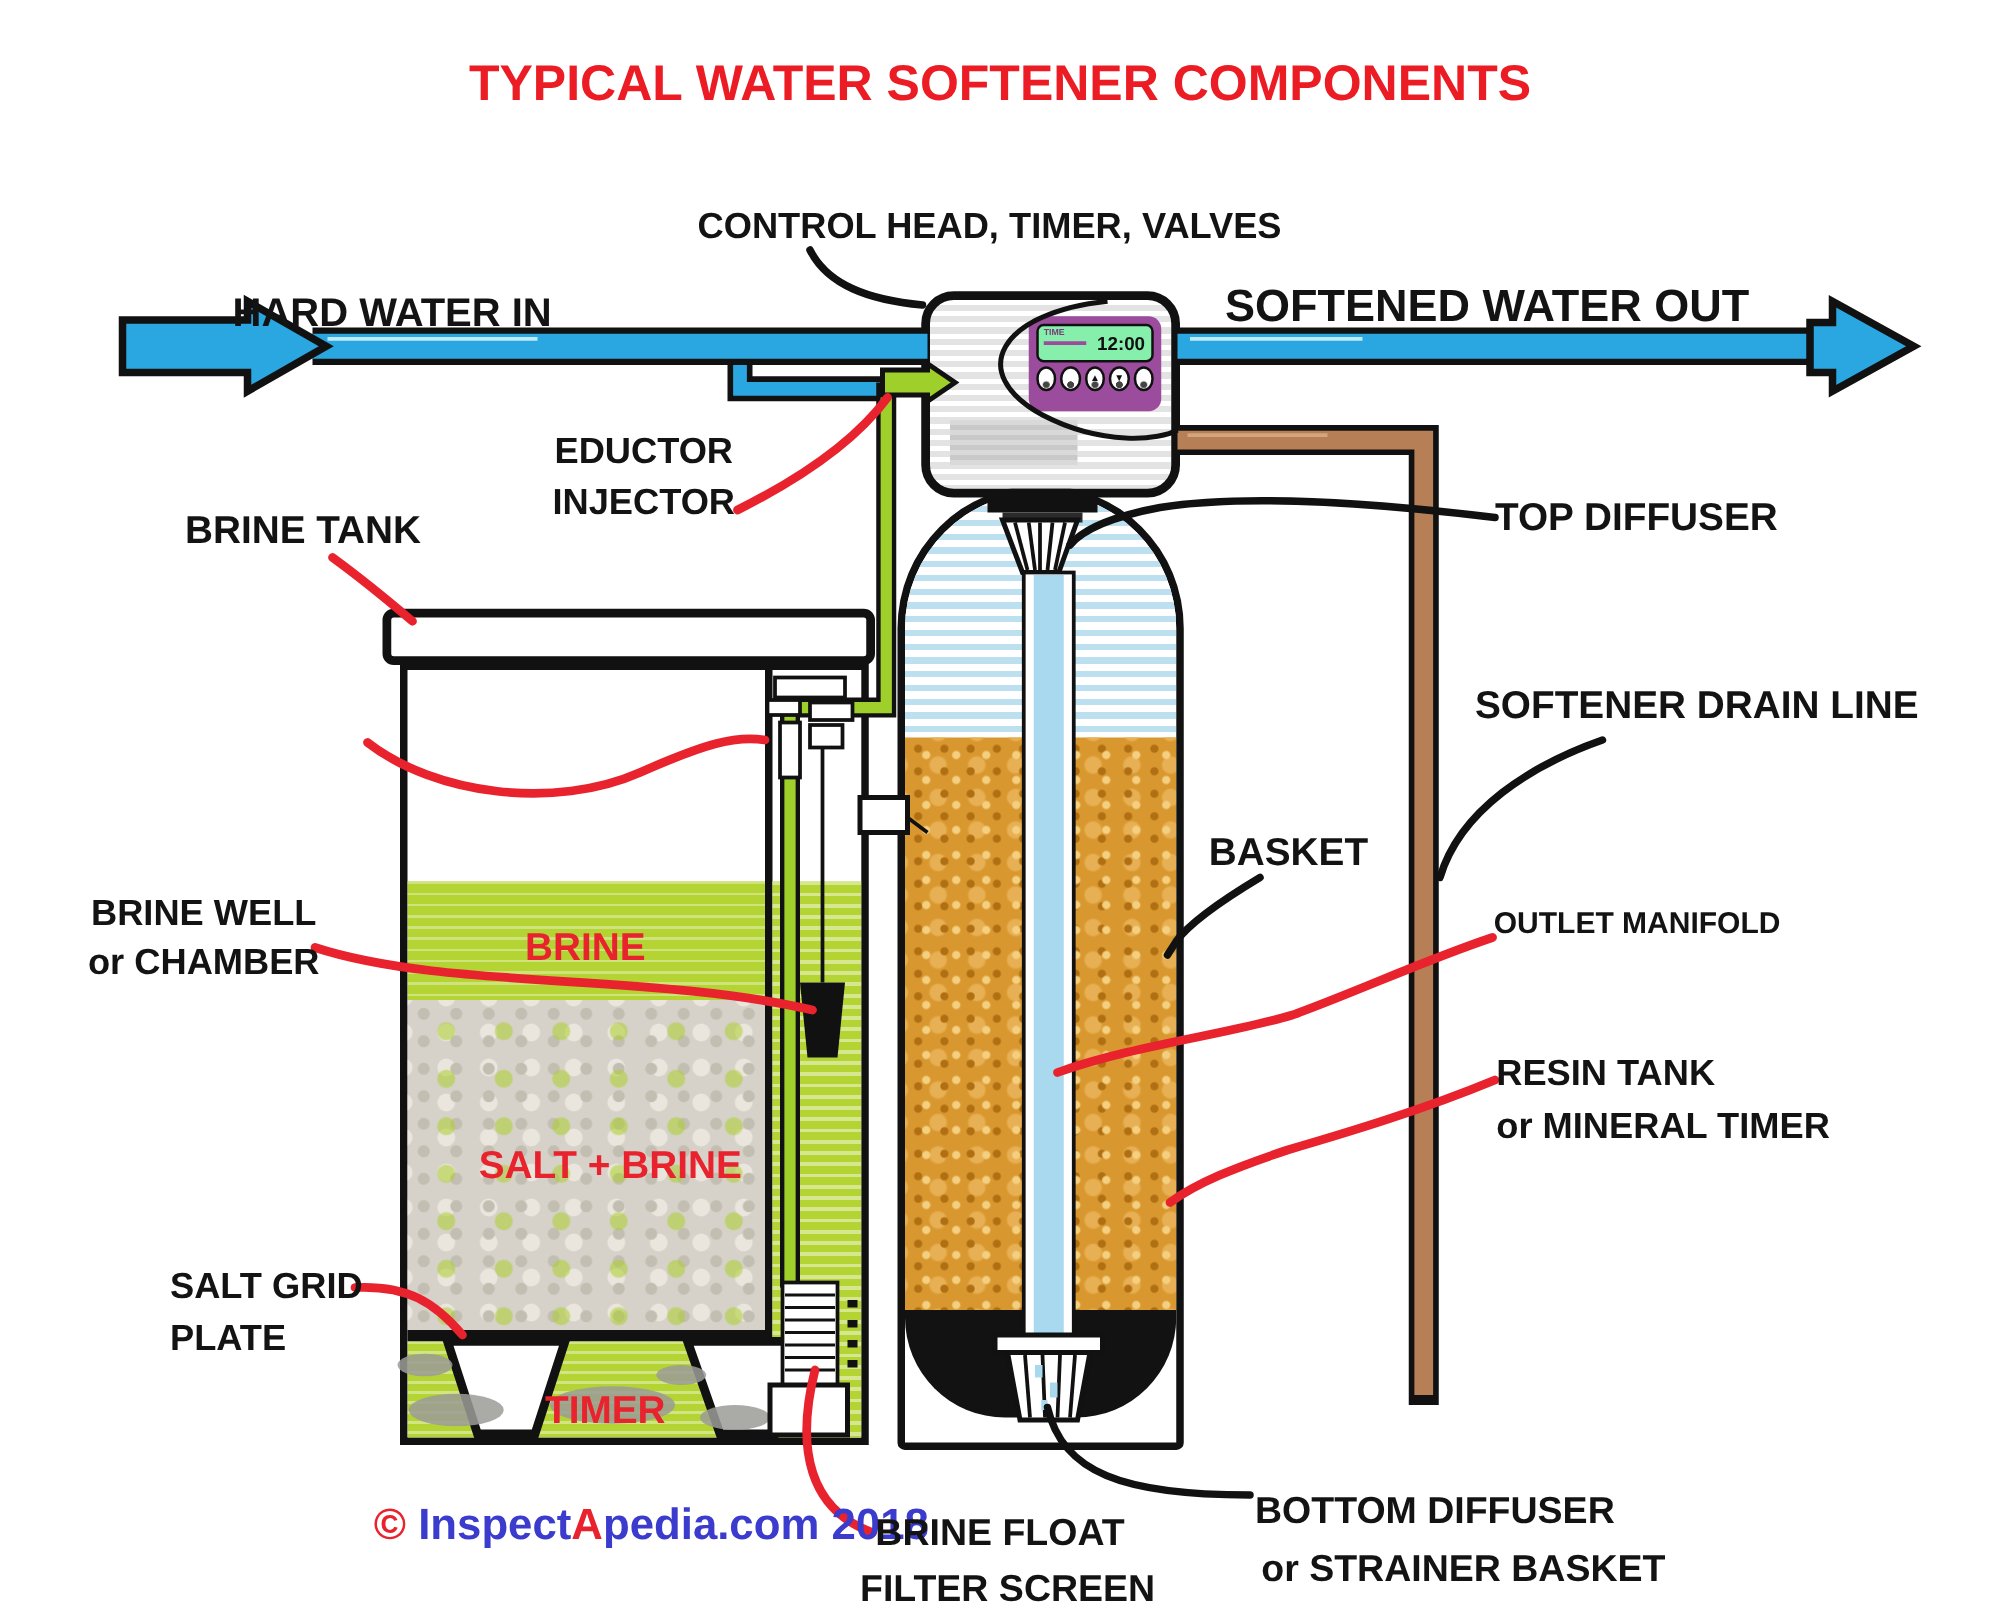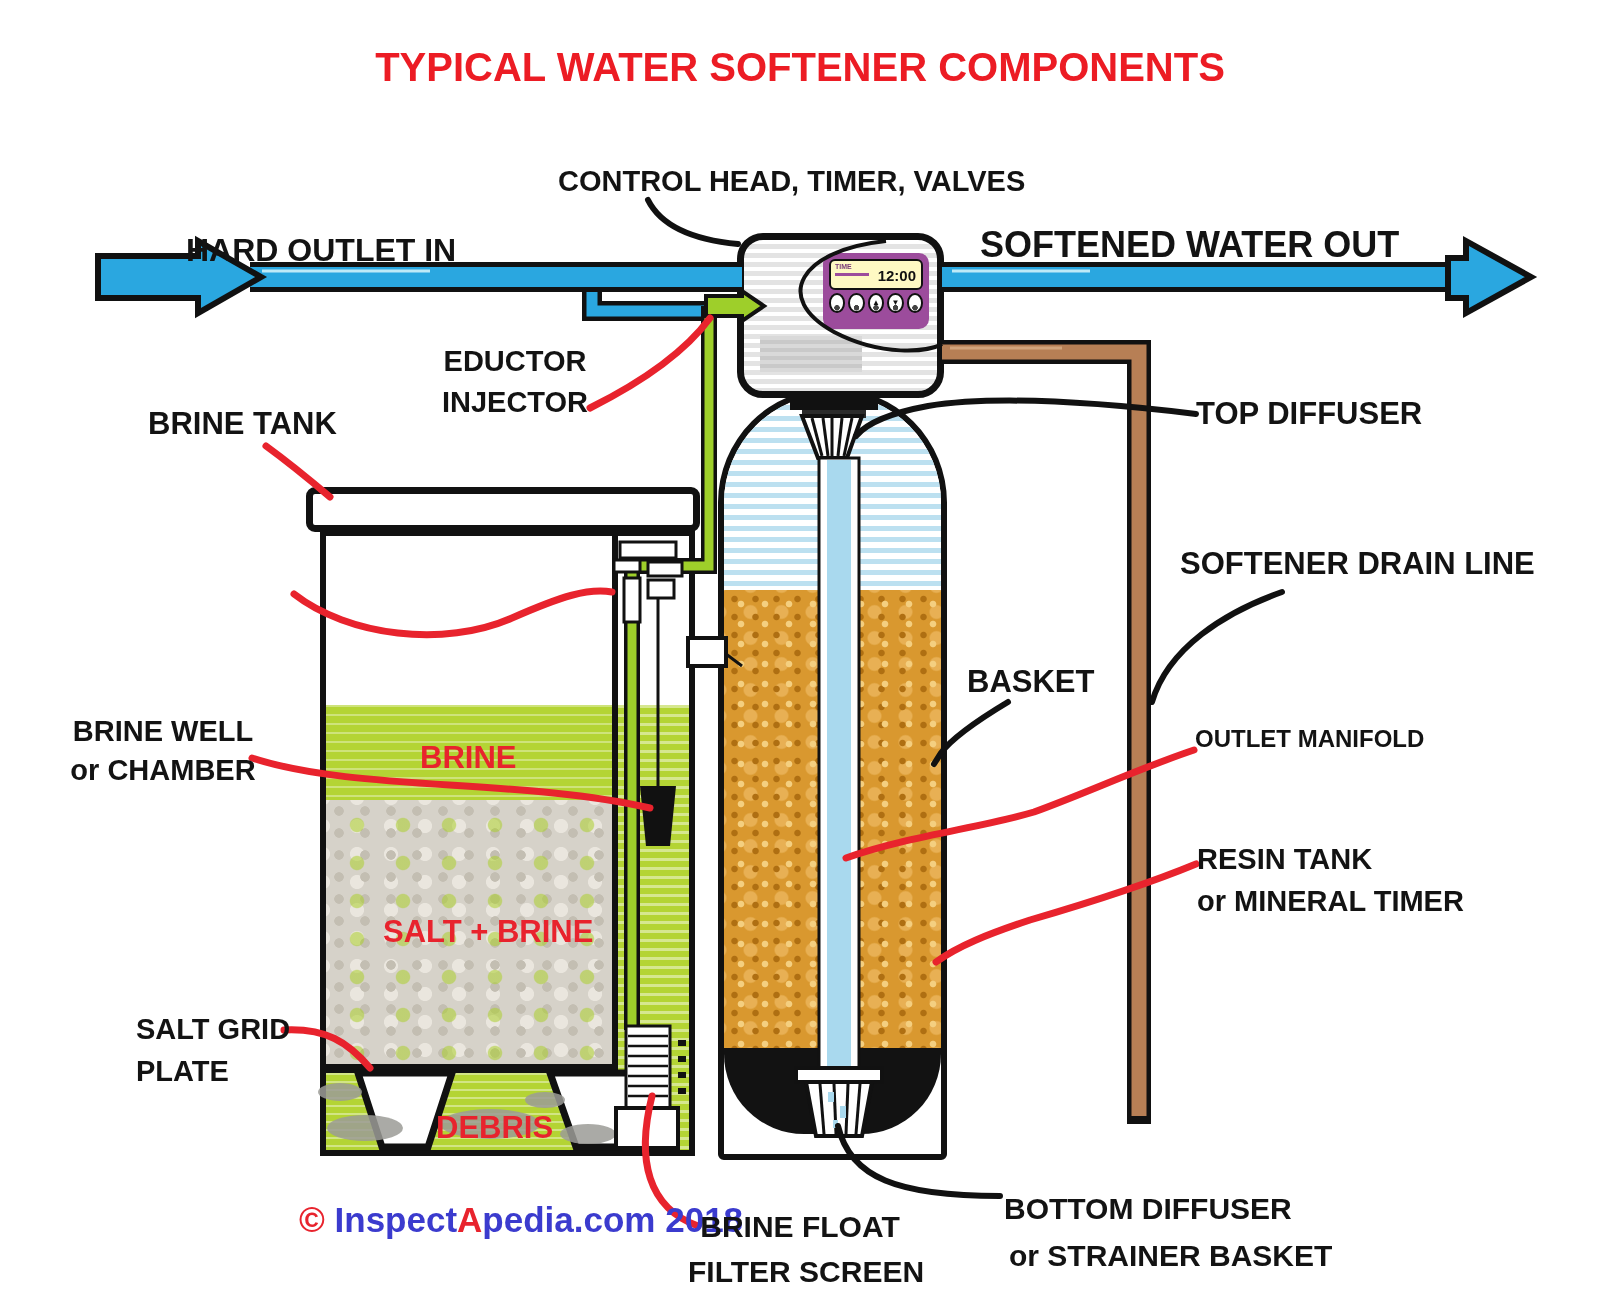--- a/index.html
+++ b/index.html
@@ -46,21 +46,21 @@
   .base-zone{position:absolute;left:0;top:654px;width:100%;height:86px;background:#121212;
              border-radius:0 0 80px 80px;}
   
   #control-head{position:absolute;left:737px;top:233px;width:207px;height:165px;border:7px solid #111;
                 border-radius:26px;box-sizing:border-box;z-index:2;
                 background:repeating-linear-gradient(180deg,#fff 0 4px,#E3E3E3 4px 9px);}
   .ch-panel{position:absolute;left:16px;top:96px;width:102px;height:36px;
             background:repeating-linear-gradient(180deg,#D9D9D9 0 4px,#C9C9C9 4px 8px);}
   .ch-module{position:absolute;left:79px;top:13px;width:106px;height:76px;background:var(--display_purple);
              border-radius:10px;box-sizing:border-box;padding:6px 6px 0 6px;}
-  .ch-screen{position:relative;height:31px;background:#fef9c3;border:2px solid #111;border-radius:6px;box-sizing:border-box;}
+  .ch-screen{position:relative;height:31px;background:#86efac;border:2px solid #111;border-radius:6px;box-sizing:border-box;}
   .ch-time-label{position:absolute;left:4px;top:2px;font-size:7px;font-weight:bold;color:#7A3B78;}
   .ch-time-bar{position:absolute;left:4px;top:12px;width:34px;height:3px;background:var(--display_purple);}
   .ch-time-value{position:absolute;right:5px;top:6px;font-size:15px;font-weight:bold;color:#111;
                  font-family:"Liberation Sans",sans-serif;}
   .ch-buttons{display:flex;justify-content:center;gap:3px;margin-top:3px;}
   .ch-btn{width:16px;height:16px;border:2.5px solid #111;border-radius:50%;box-sizing:content-box;
           background:radial-gradient(circle at 50% 80%,#444 0 2.5px,#fff 3px),#fff;
           font-size:8px;line-height:15px;text-align:center;color:#111;font-weight:bold;}
   
   #overlay{position:absolute;left:0;top:0;z-index:3;pointer-events:none;}
@@ -214,39 +214,39 @@
       <path d="M 1194 750 C 1140 768, 1084 794, 1034 812 C 980 828, 908 836, 846 858"></path>
       <path d="M 1196 864 C 1138 888, 1078 906, 1030 920 C 988 934, 958 946, 936 962"></path>
       <path d="M 652 1096 C 636 1160, 648 1208, 698 1226"></path>
     </g>
   </svg>
 
   <div class="lbl lz" style="left:50%;top:46px;transform:translateX(-50%);font-size:40px;color:var(--title_red);">TYPICAL WATER SOFTENER COMPONENTS</div>
 
   <div class="lbl lz" style="left:558px;top:166px;font-size:29px;">CONTROL HEAD, TIMER, VALVES</div>
 
-  <div class="lbl lz" style="left:186px;top:234px;font-size:32px;">HARD OUTLET IN</div>
+  <div class="lbl lz" style="left:186px;top:234px;font-size:32px;">HARD WATER IN</div>
   <div class="lbl lz" style="left:980px;top:226px;font-size:36px;">SOFTENED WATER OUT</div>
 
   <div class="lbl lz center" style="left:440px;top:341px;width:150px;font-size:29px;line-height:1.4;">
     <div>EDUCTOR</div>
     <div>INJECTOR</div>
   </div>
 
   <div class="lbl lz" style="left:148px;top:408px;font-size:31px;">BRINE TANK</div>
 
 
   <div class="lbl lz center" style="left:70px;top:712px;width:186px;font-size:29px;line-height:1.35;">
     <div>BRINE WELL</div>
     <div>or CHAMBER</div>
   </div>
 
   <div class="lbl lz red" style="left:420px;top:742px;font-size:31px;">BRINE</div>
   <div class="lbl lz red" style="left:383px;top:916px;font-size:31px;">SALT + BRINE</div>
-  <div class="lbl lz red" style="left:436px;top:1112px;font-size:31px;">DEBRIS</div>
+  <div class="lbl lz red" style="left:436px;top:1112px;font-size:31px;">TIMER</div>
 
   <div class="lbl lz" style="left:136px;top:1008px;font-size:29px;line-height:1.45;">
     <div>SALT GRID</div>
     <div>PLATE</div>
   </div>
 
   <div class="lbl lz" style="left:967px;top:666px;font-size:31px;">BASKET</div>
   <div class="lbl lz" style="left:1196px;top:398px;font-size:31px;">TOP DIFFUSER</div>
   <div class="lbl lz" style="left:1180px;top:548px;font-size:31px;">SOFTENER DRAIN LINE</div>
   <div class="lbl lz" style="left:1195px;top:726px;font-size:24px;">OUTLET MANIFOLD</div>

